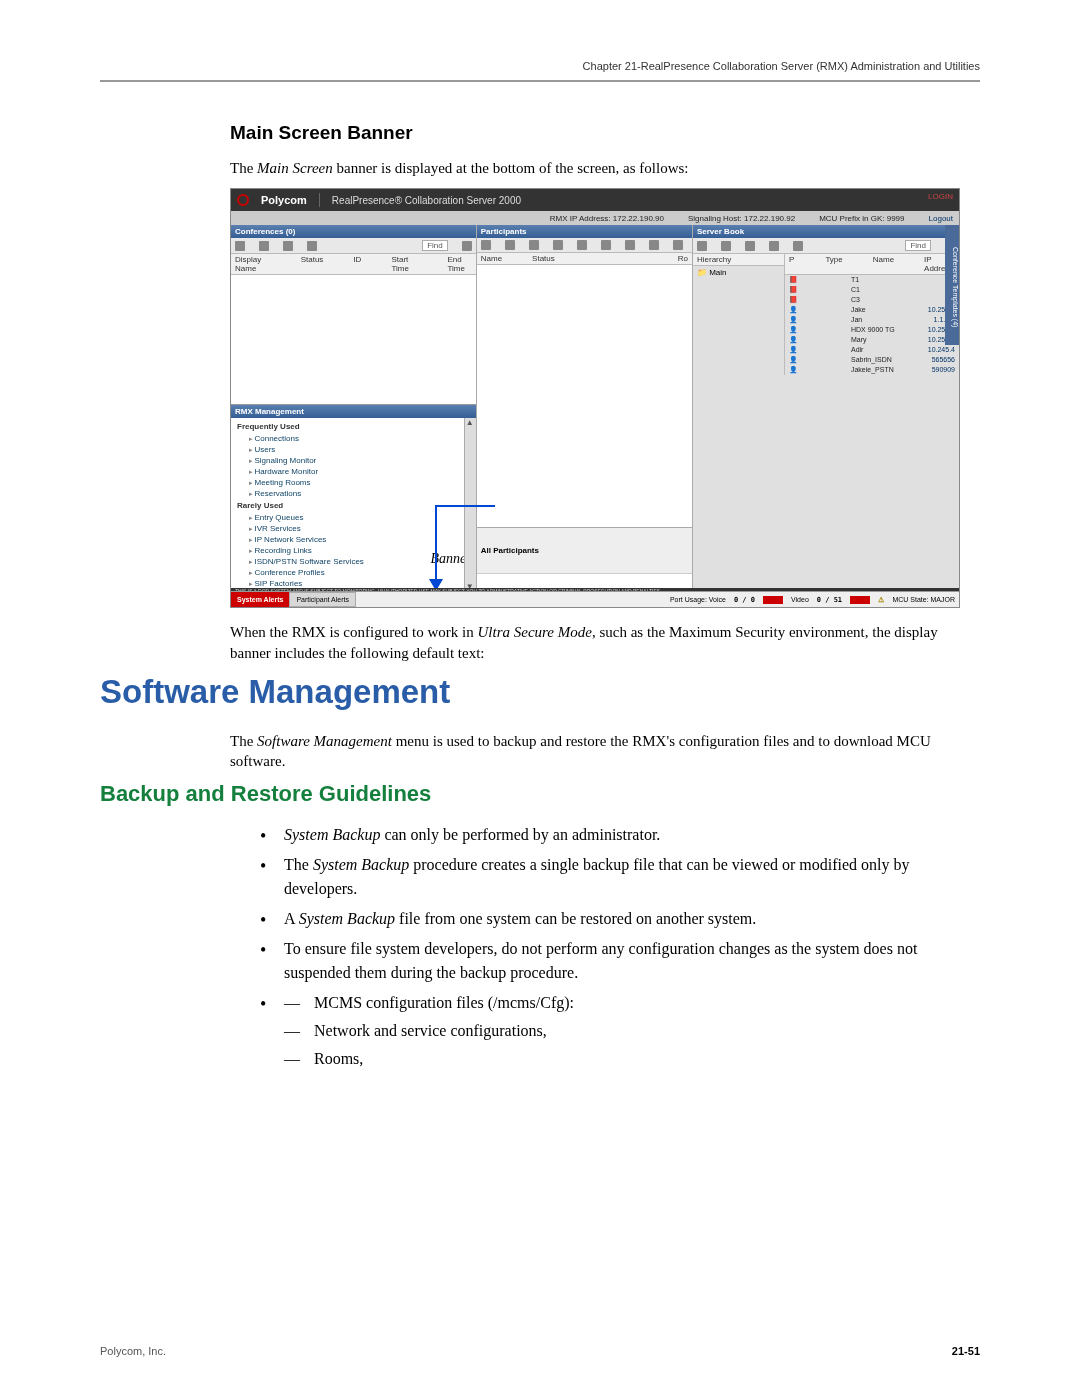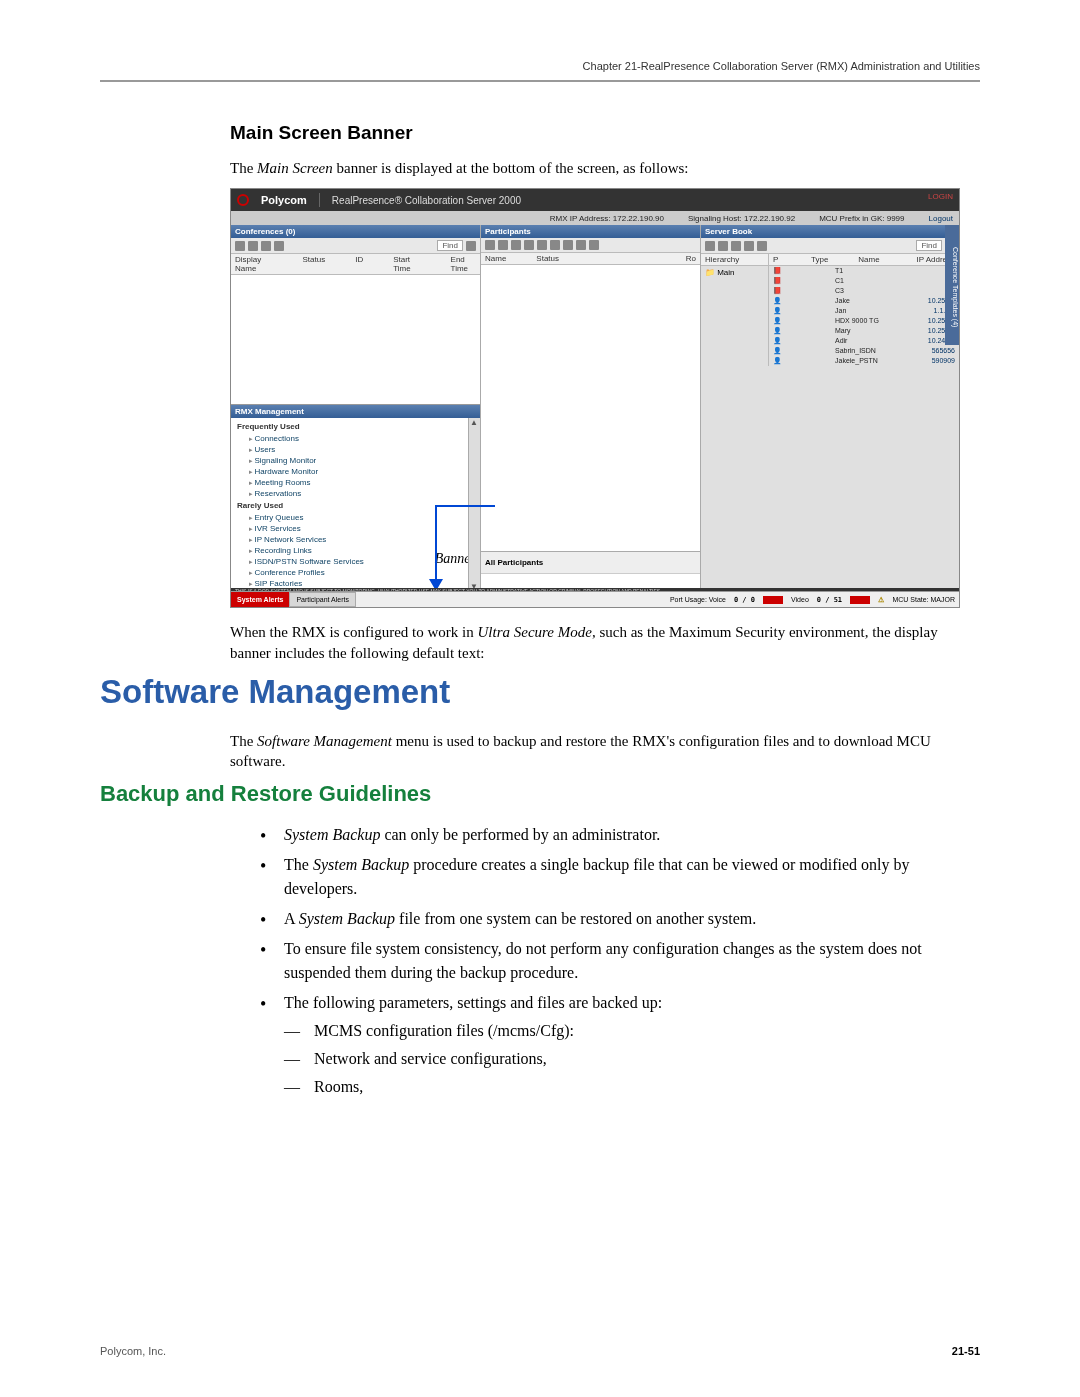--- a/index.html
+++ b/index.html
@@ -16,32 +16,32 @@
   .ss-divider { width:1px; height:14px; background:#666; }
   .ss-product { font-size:10px; color:#ddd; }
   .ss-loginbar { position:absolute; top:3px; right:6px; color:#c44; font-size:8px; }
   .ss-infobar { background:#ccc; height:14px; display:flex; justify-content:flex-end; padding:0 6px; align-items:center; gap:24px; font-size:8px; color:#222; }
   .ss-infobar span:last-child{color:#036;}
   .ss-main { display:flex; height:calc(100% - 36px - 16px); }
   .ss-col-left { width:250px; border-right:1px solid #aaa; display:flex; flex-direction:column; }
   .ss-col-mid  { width:220px; border-right:1px solid #aaa; display:flex; flex-direction:column; }
   .ss-col-right{ flex:1; display:flex; flex-direction:column; }
   .ss-panehdr { background:linear-gradient(#5a7fb0,#345e95); color:#fff; font-size:8px; padding:2px 4px; font-weight:bold; }
-  .ss-toolbar { background:#e8e8e8; padding:2px 4px; display:flex; align-items:center; gap:3px; border-bottom:1px solid #bbb; }
+  .ss-toolbar { background:#e8e8e8; padding:2px 4px; display:flex; align-items:center; gap:14px; border-bottom:1px solid #bbb; }
   .ss-ico { width:10px; height:10px; background:#888; border-radius:1px; display:inline-block; }
   .ss-find { border:1px solid #aaa; background:#fff; font-size:8px; padding:0 4px; margin-left:auto; color:#555; }
   .ss-colhdr { background:#f0f0f0; border-bottom:1px solid #bbb; padding:1px 4px; font-size:8px; color:#333; display:flex; gap:30px; }
   .ss-body { flex:1; background:#fff; position:relative; }
   .ss-mgmt { border-top:1px solid #999; }
   .ss-mgmt-hdr { background:linear-gradient(#5a7fb0,#345e95); color:#fff; font-size:8px; padding:2px 4px; font-weight:bold; }
   .ss-mgmt-body { background:#fff; padding:2px 0; font-size:8px; color:#333; }
   .ss-mgmt-group { font-weight:bold; padding:2px 6px; display:flex; justify-content:space-between; }
   .ss-mgmt-item { padding:1px 6px 1px 18px; color:#146; }
   .ss-mgmt-item::before{content:"▸ ";color:#888;font-size:7px;}
-  .ss-allpart { background:#eee; border-top:1px solid #aaa; font-size:8px; padding:6px 4px; font-weight:bold; }
+  .ss-allpart { background:#eee; border-top:1px solid #aaa; font-size:8px; padding:18px 4px; font-weight:bold; }
   .ss-addr-row { display:flex; gap:10px; padding:1px 4px; font-size:7px; color:#222; }
   .ss-addr-row span:nth-child(1){width:12px;}
   .ss-addr-row span:nth-child(2){width:30px;}
   .ss-addr-row span:nth-child(3){flex:1;}
   .ss-addr-row span:nth-child(4){width:40px;text-align:right;color:#036;}
   .ss-scrollbar { position:absolute; right:0; top:0; bottom:0; width:12px; background:#ddd; border-left:1px solid #aaa; }
   .ss-scrollbar::before{content:"▲";position:absolute;top:0;left:1px;font-size:8px;color:#555;}
   .ss-scrollbar::after{content:"▼";position:absolute;bottom:0;left:1px;font-size:8px;color:#555;}
   .ss-banner-label { position:absolute; bottom:24px; right:4px; font:italic 14px Georgia,serif; color:#000; }
   .ss-arrow { position:absolute; bottom:12px; left:170px; width:70px; height:90px; }
@@ -177,21 +177,21 @@
         <div class="ss-toolbar">
           <span class="ss-ico"></span>
             <span class="ss-ico"></span>
             <span class="ss-ico"></span>
             <span class="ss-ico"></span>
             <span class="ss-ico"></span>
           <span class="ss-find">Find</span>
           <span class="ss-ico"></span>
         </div>
         <div style="display:flex;">
-          <div style="width:68px;border-right:1px solid #bbb;">
+          <div style="width:92px;border-right:1px solid #bbb;">
             <div class="ss-colhdr">
                 <span>Hierarchy</span>
               </div>
             <div style="padding:2px 4px;font-size:8px;">📁 <span>Main</span></div>
           </div>
           <div style="flex:1;">
             <div class="ss-colhdr">
               <span style="width:8px;">P</span>
               <span>Type</span>
               <span>Name</span>
@@ -295,22 +295,22 @@
   <h1 class="doc-h1">Software Management</h1>
   <p class="body-para">
     <span>The </span><span class="italic">Software Management</span><span> menu is used to backup and restore the RMX's configuration files and to download MCU software.</span>
   </p>
 
   <h2 class="doc-h2">Backup and Restore Guidelines</h2>
   <ul class="bullets" id="bullets">
       <li><span></span><span class="italic">System Backup</span><span> can only be performed by an administrator.</span></li>
       <li><span>The </span><span class="italic">System Backup</span><span> procedure creates a single backup file that can be viewed or modified only by developers.</span></li>
       <li><span>A </span><span class="italic">System Backup</span><span> file from one system can be restored on another system.</span></li>
-      <li><span>To ensure file system consistency, do not perform any configuration changes as the system does not suspended them during the backup procedure.</span><span class="italic"></span><span></span></li>
-      <li><span>The following parameters, settings and files are backed up:</span><span class="italic"></span><span></span><ul class="dashes">
+      <li><span>To ensure file system developers, do not perform any configuration changes as the system does not suspended them during the backup procedure.</span><span class="italic"></span><span></span></li>
+      <li><span class="italic"></span><span></span><ul class="dashes">
           <li>MCMS configuration files (/mcms/Cfg):</li>
           <li>Network and service configurations,</li>
           <li>Rooms,</li>
         </ul></li>
     </ul>
 </div>
 
 <div class="footer">
   <span>Polycom, Inc.</span>
   <span class="pg">21-51</span>

